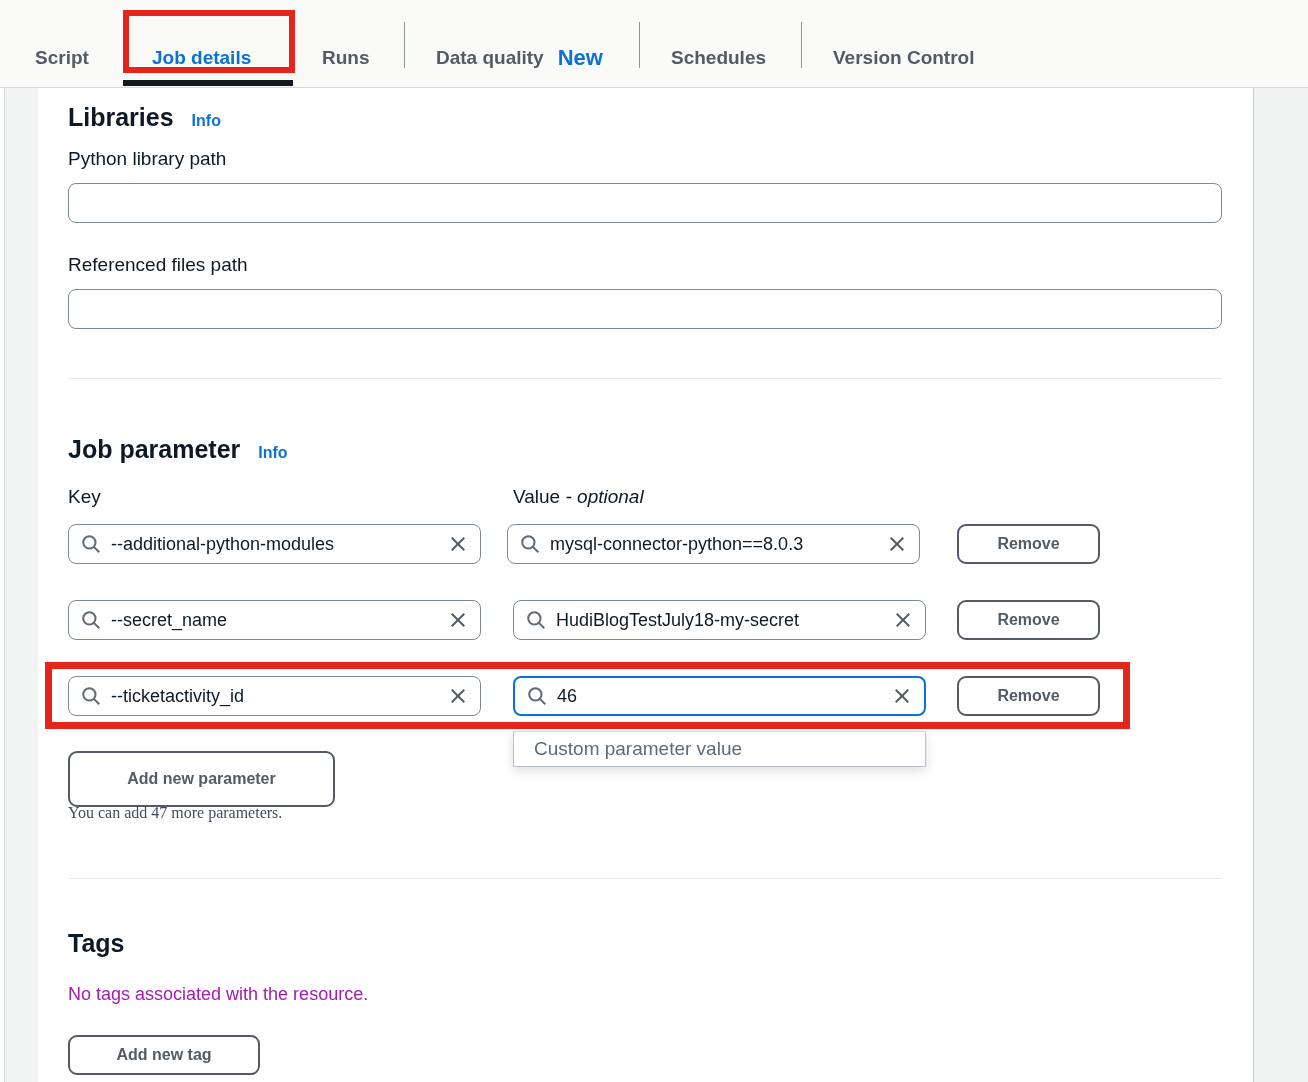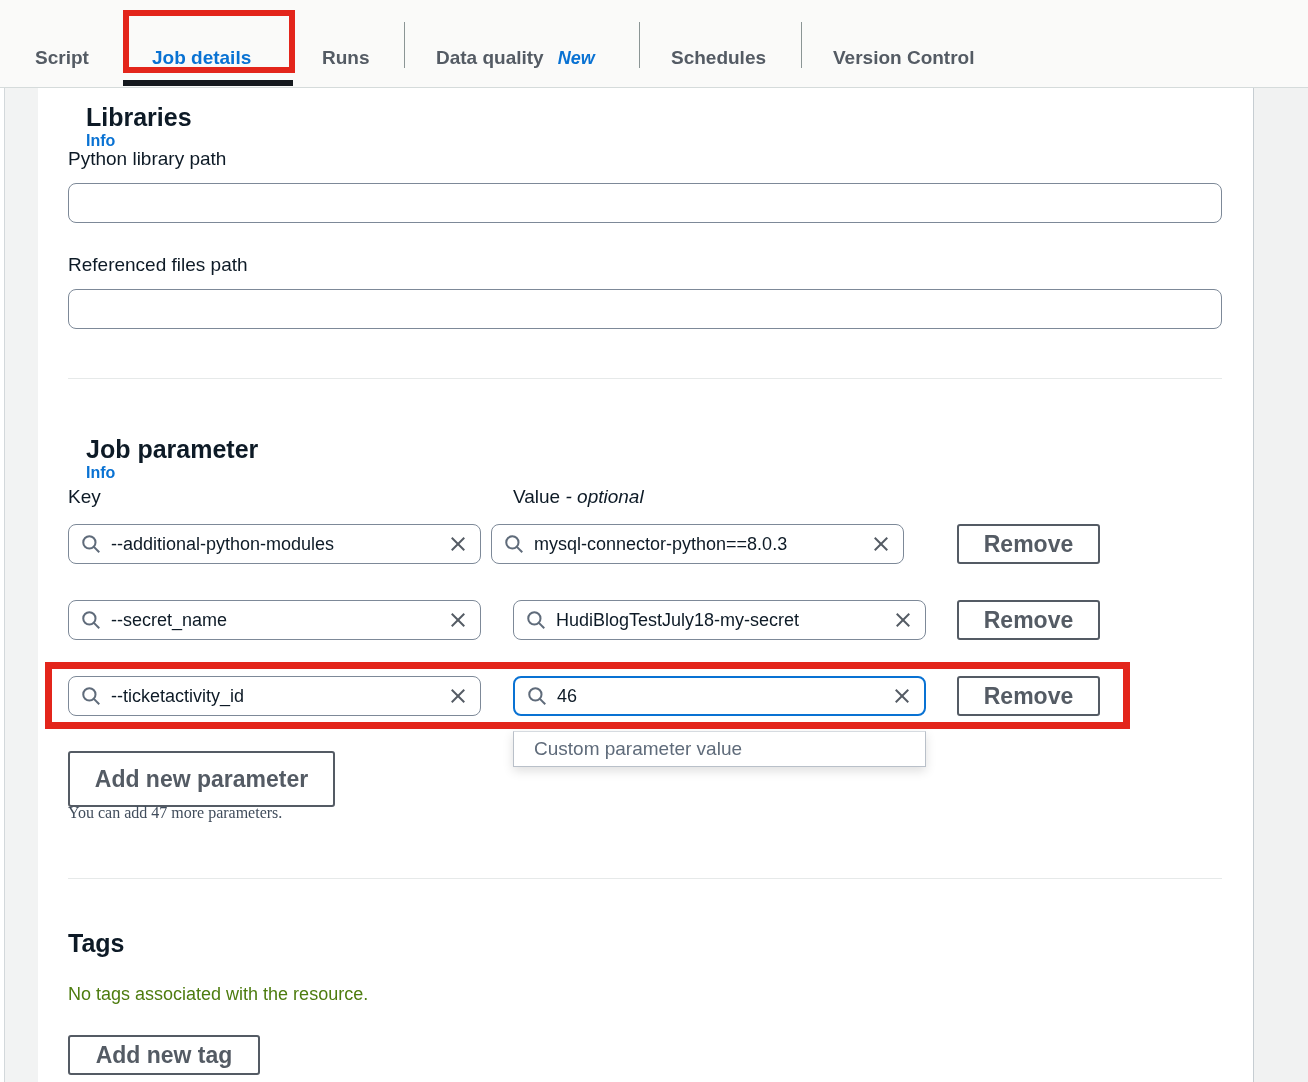--- a/index.html
+++ b/index.html
@@ -3,56 +3,56 @@
 <meta charset="utf-8">
 <style>
   html,body{margin:0;padding:0;}
   body{font-family:"Liberation Sans",sans-serif;background:#fff;}
   .screen{position:relative;width:1308px;height:1082px;overflow:hidden;background:#fff;}
 
   
   .tabbar{position:absolute;left:0;top:0;width:1308px;height:88px;background:#fafaf9;border-bottom:1px solid #d5dbdb;box-sizing:border-box;}
   .tab{position:absolute;top:0;height:116px;display:flex;align-items:center;font-weight:700;font-size:19px;color:#545b64;cursor:pointer;white-space:nowrap;}
   .tab.active{color:#0972d3;}
-  .tab .badge{margin-left:14px;color:#0972d3;font-size:18px;font-weight:700;font-style:italic;}
+  .tab .badge{margin-left:14px;color:#0972d3;font-size:22px;font-weight:700;}
   .tab-div{position:absolute;top:22px;height:46px;width:1px;background:#8b9595;}
   .active-underline{position:absolute;left:123px;top:80px;width:170px;height:6px;background:#15191e;}
 
   
   .anno{position:absolute;border:6px solid #e3251b;box-sizing:border-box;z-index:20;pointer-events:none;}
   .anno-tab{left:123px;top:10px;width:172px;height:63px;}
   .anno-row{left:45px;top:662px;width:1085px;height:67px;border-width:7px;}
 
   
   .gutter-left{position:absolute;left:4px;top:88px;bottom:0;width:33px;background:#f2f3f3;border-left:1px solid #d3d8db;border-right:1px solid #d3d8db;}
   .gutter-right{position:absolute;left:1253px;top:88px;bottom:0;width:55px;background:#f1f2f2;border-left:1px solid #c6cdd2;}
 
   
   .page{position:absolute;left:38px;top:88px;width:1215px;height:994px;background:#fff;}
   .abs{position:absolute;}
-  .sec-h{margin:0;font-size:25px;font-weight:700;color:#0d1a26;display:flex;align-items:baseline;flex-direction:column;}
+  .sec-h{margin:0;font-size:25px;font-weight:700;color:#0d1a26;display:flex;align-items:baseline;}
   .info-link{margin-left:18px;font-size:16px;font-weight:700;color:#0972d3;text-decoration:none;cursor:pointer;}
   .field-label{font-size:19px;color:#0d1a26;}
   .field-label em{font-style:italic;}
   .text-input{box-sizing:border-box;width:1154px;height:40px;border:1px solid #7d8998;border-radius:8px;background:#fff;font-family:"Liberation Sans",sans-serif;font-size:18px;color:#0d1a26;padding:0 12px;outline:none;}
   .hr{height:1px;background:#e6e9e9;width:1154px;}
 
   
   .combo{box-sizing:border-box;display:flex;align-items:center;width:413px;height:40px;border:1px solid #7d8998;border-radius:8px;background:#fff;padding:0 12px;gap:10px;}
   .combo.focused{border:2px solid #0972d3;}
   .combo .val{flex:1;font-size:18px;color:#0d1a26;white-space:nowrap;overflow:hidden;}
   .icon-btn{display:flex;align-items:center;justify-content:center;background:none;border:none;padding:0;cursor:pointer;color:#545b64;}
   .search-ic{color:#5f6b7a;flex:0 0 auto;}
 
-  .btn{box-sizing:border-box;display:flex;align-items:center;justify-content:center;background:#fff;border:2px solid #545b64;border-radius:3px;color:#545b64;font-weight:700;font-size:23px;font-family:"Liberation Sans",sans-serif;cursor:pointer;}
+  .btn{box-sizing:border-box;display:flex;align-items:center;justify-content:center;background:#fff;border:2px solid #545b64;border-radius:9px;color:#545b64;font-weight:700;font-size:16px;font-family:"Liberation Sans",sans-serif;cursor:pointer;}
 
   .dropdown{box-sizing:border-box;position:absolute;width:413px;height:36px;background:#fff;border:1px solid #b9c0c9;border-top:1px solid #d6dbe0;box-shadow:0 4px 10px rgba(0,0,0,0.13);display:flex;align-items:center;padding:0 20px;font-size:19px;color:#5f6b7a;z-index:5;}
 
   .note{font-size:16px;color:#414d5c;}
-  .muted{font-size:18px;color:#4d7c0f;}
+  .muted{font-size:18px;color:#a21caf;}
 </style>
 </head>
 <body>
 
 <div class="screen">
 
   <header class="tabbar">
     <div class="tab" style="left:35px">
         <span>Script</span>
       </div>
@@ -115,21 +115,21 @@
           <line x1="10.3" y1="10.3" x2="14.6" y2="14.6" stroke="currentColor" stroke-width="1.6"></line>
         </svg>
       <span class="val">--additional-python-modules</span>
       <button class="icon-btn">
           <svg width="20" height="20" viewBox="0 0 16 16">
             <line x1="3" y1="3" x2="13" y2="13" stroke="currentColor" stroke-width="1.6"></line>
             <line x1="13" y1="3" x2="3" y2="13" stroke="currentColor" stroke-width="1.6"></line>
           </svg>
         </button>
     </div>
-    <div class="combo abs" style="left:453px;top:436px;">
+    <div class="combo abs" style="left:469px;top:436px;">
       <svg class="search-ic" width="20" height="20" viewBox="0 0 16 16">
           <circle cx="6.7" cy="6.7" r="4.9" fill="none" stroke="currentColor" stroke-width="1.6"></circle>
           <line x1="10.3" y1="10.3" x2="14.6" y2="14.6" stroke="currentColor" stroke-width="1.6"></line>
         </svg>
       <span class="val">mysql-connector-python==8.0.3</span>
       <button class="icon-btn">
           <svg width="20" height="20" viewBox="0 0 16 16">
             <line x1="3" y1="3" x2="13" y2="13" stroke="currentColor" stroke-width="1.6"></line>
             <line x1="13" y1="3" x2="3" y2="13" stroke="currentColor" stroke-width="1.6"></line>
           </svg>

